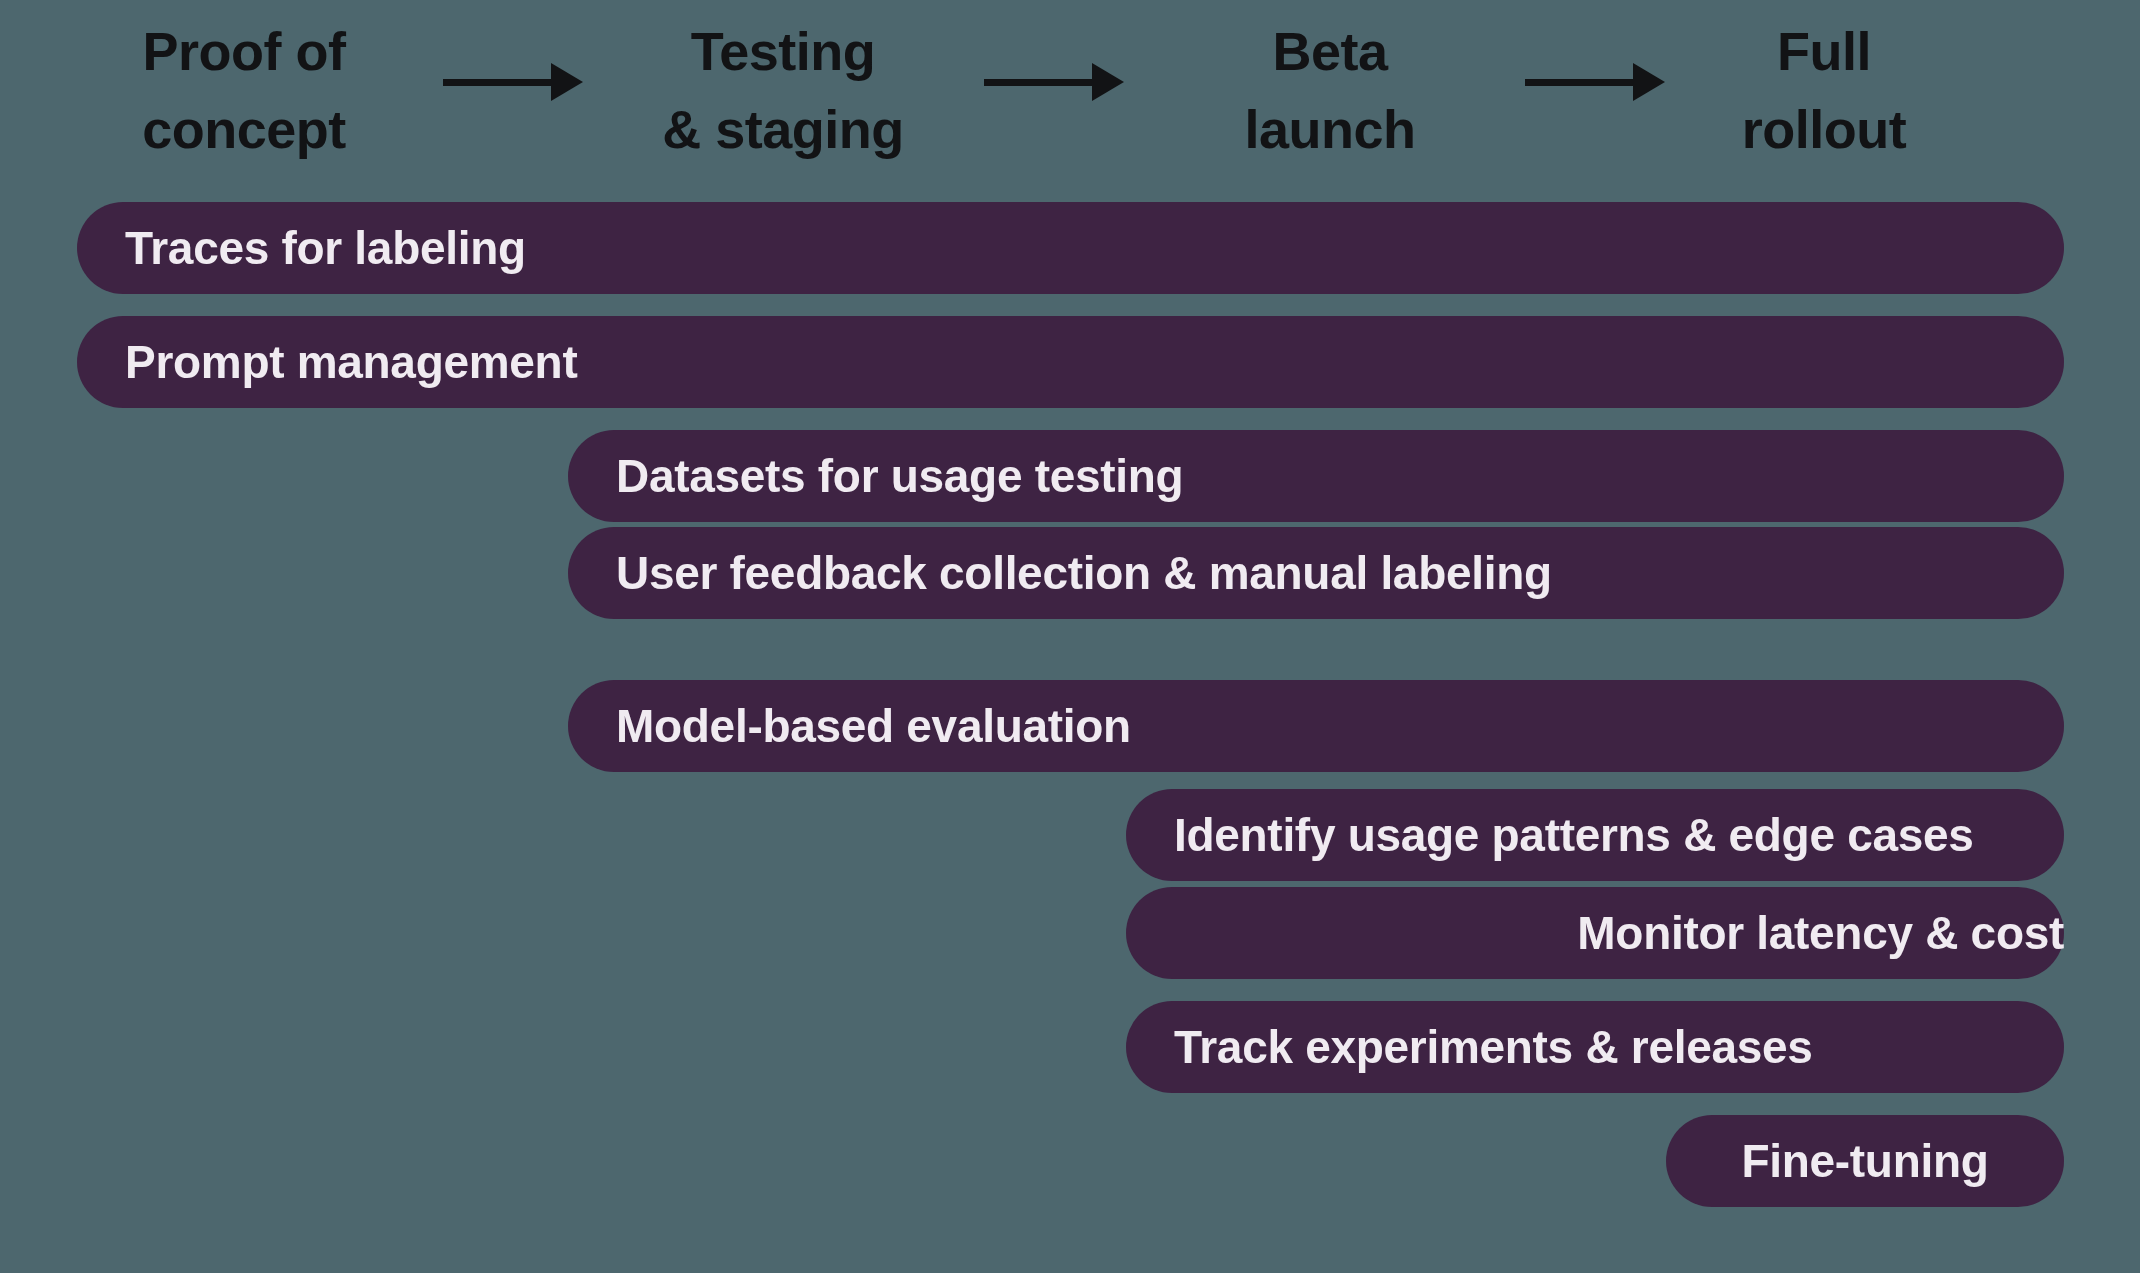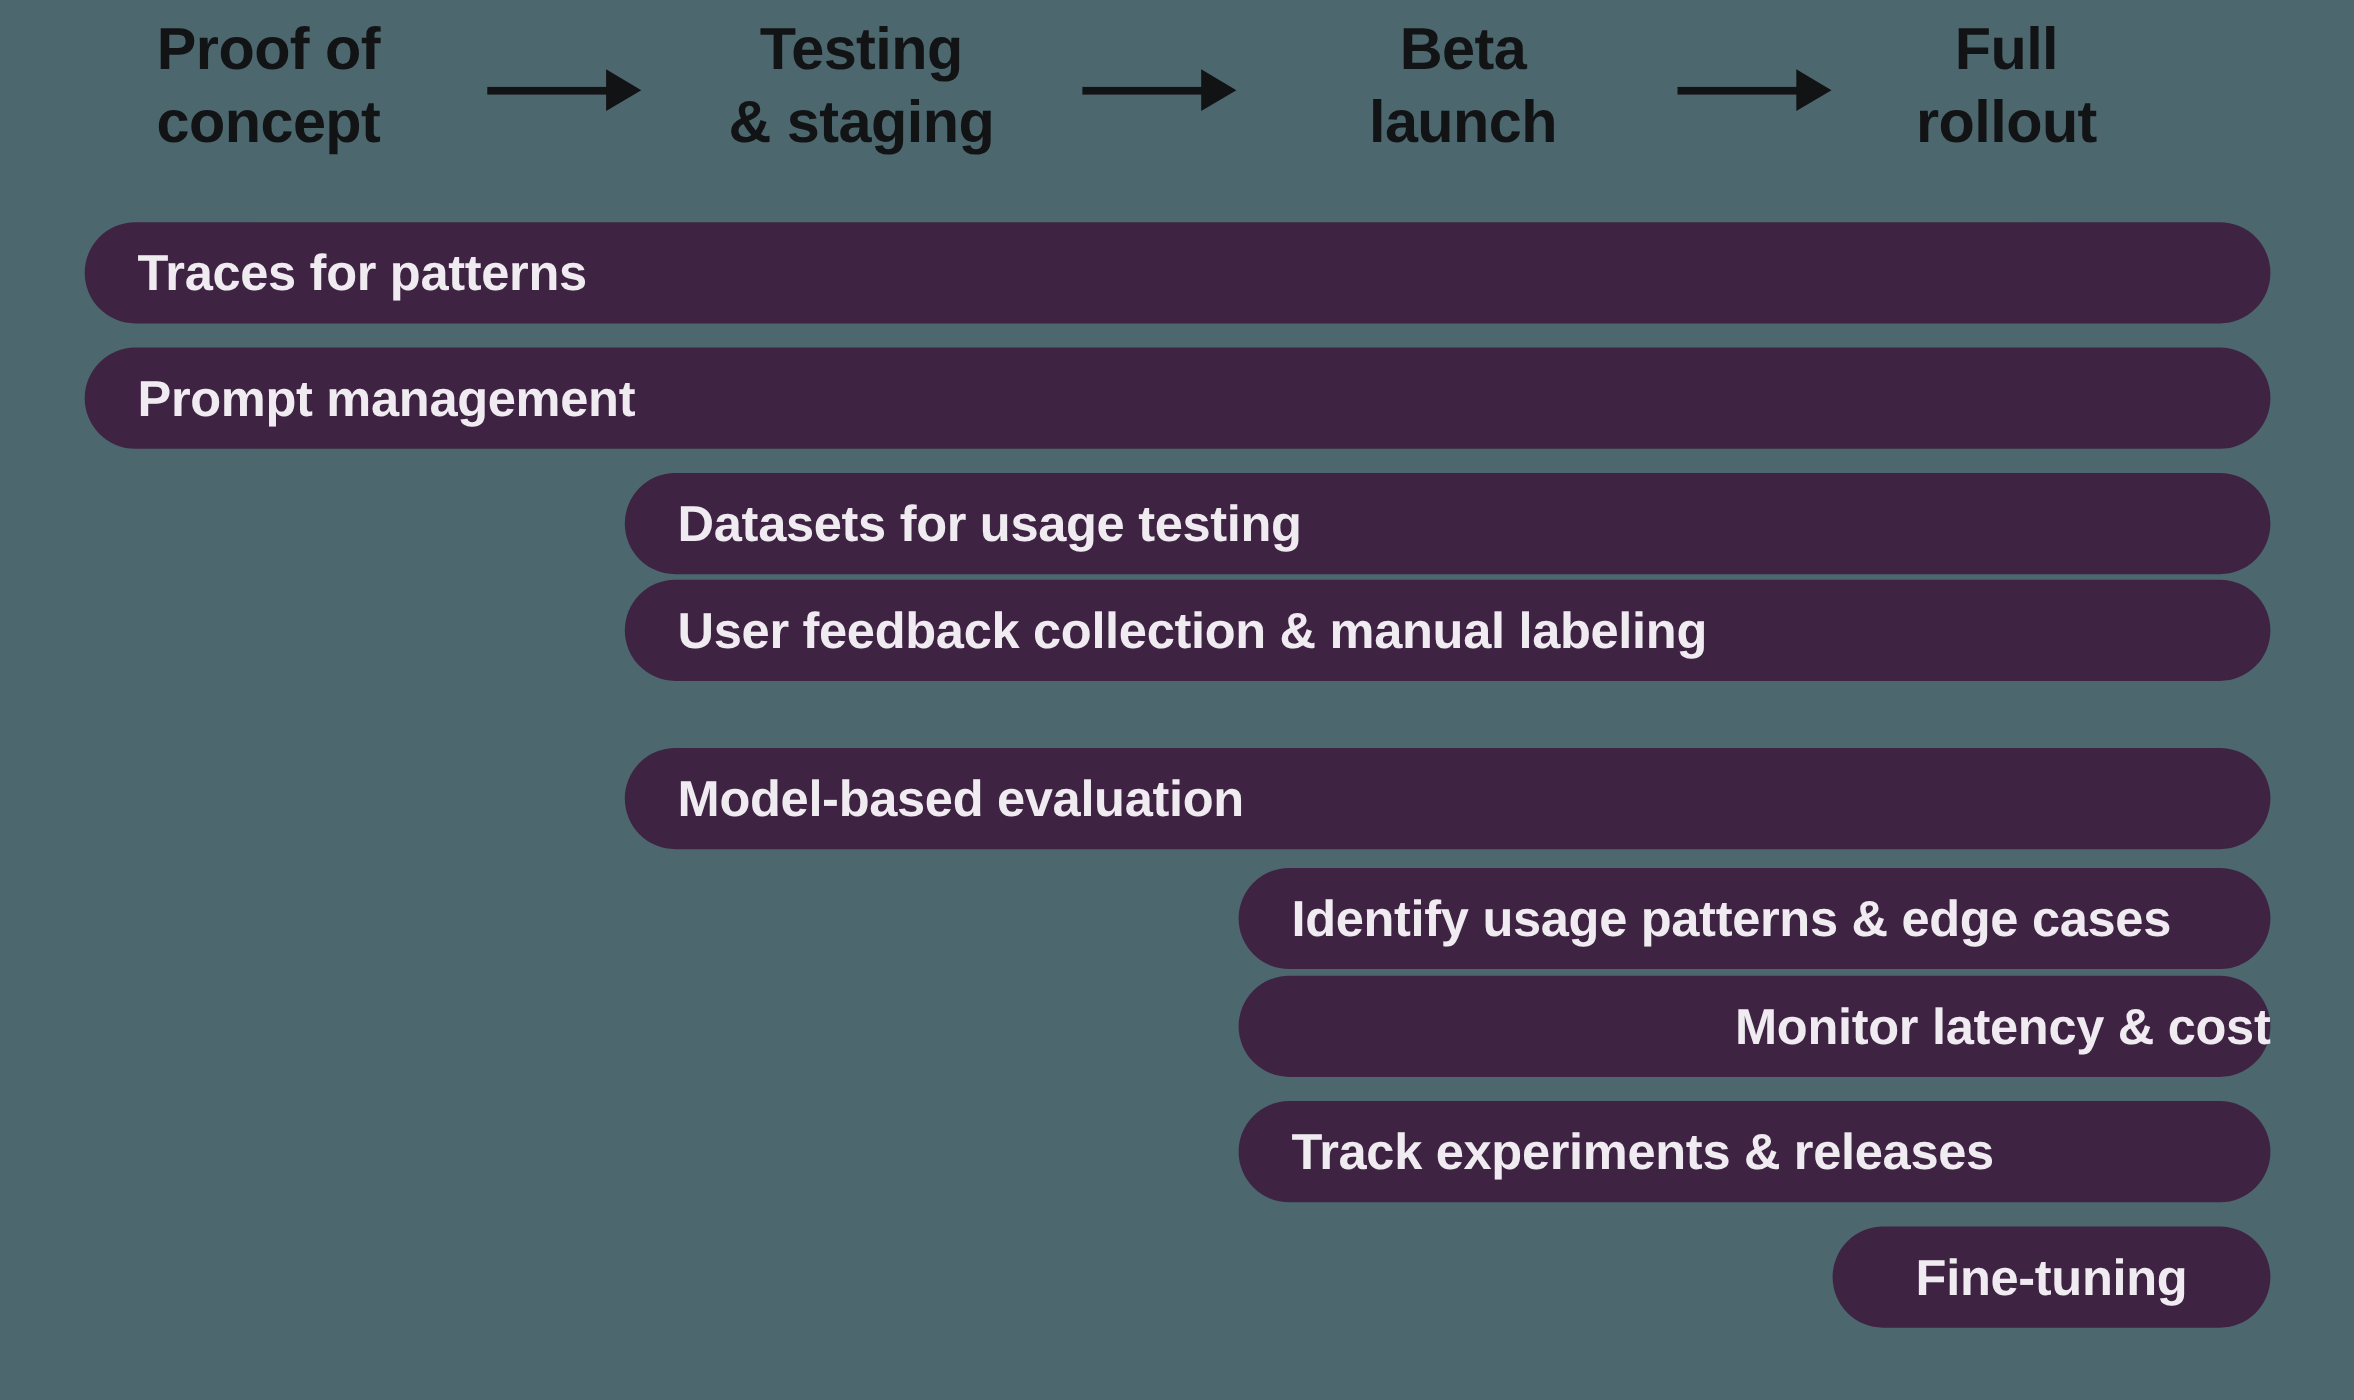--- a/index.html
+++ b/index.html
@@ -23,21 +23,21 @@
     width: 2140px; height: 1273px;
   }
 
   
   .stage {
     position: absolute;
     top: 12px;
     width: 420px;
     text-align: center;
     font-size: 54px;
-    line-height: 66px;
+    line-height: 78px;
     font-weight: 700;
     letter-spacing: -0.5px;
     color: var(--stage-text);
     white-space: pre-line;
   }
   .s1 { left: 34px; }
   .s2 { left: 573px; }
   .s3 { left: 1120px; }
   .s4 { left: 1614px; }
 
@@ -120,21 +120,21 @@
   <div class="arrow a2">
     <span class="shaft"></span>
     <span class="head"></span>
   </div>
   <div class="arrow a3">
     <span class="shaft"></span>
     <span class="head"></span>
   </div>
 
   <div class="bar row1 from-poc">
-    <span>Traces for patterns</span>
+    <span>Traces for labeling</span>
   </div>
   <div class="bar row2 from-poc">
     <span>Prompt management</span>
   </div>
   <div class="bar row3 from-testing">
     <span>Datasets for usage testing</span>
   </div>
   <div class="bar row4 from-testing">
     <span>User feedback collection &amp; manual labeling</span>
   </div>

